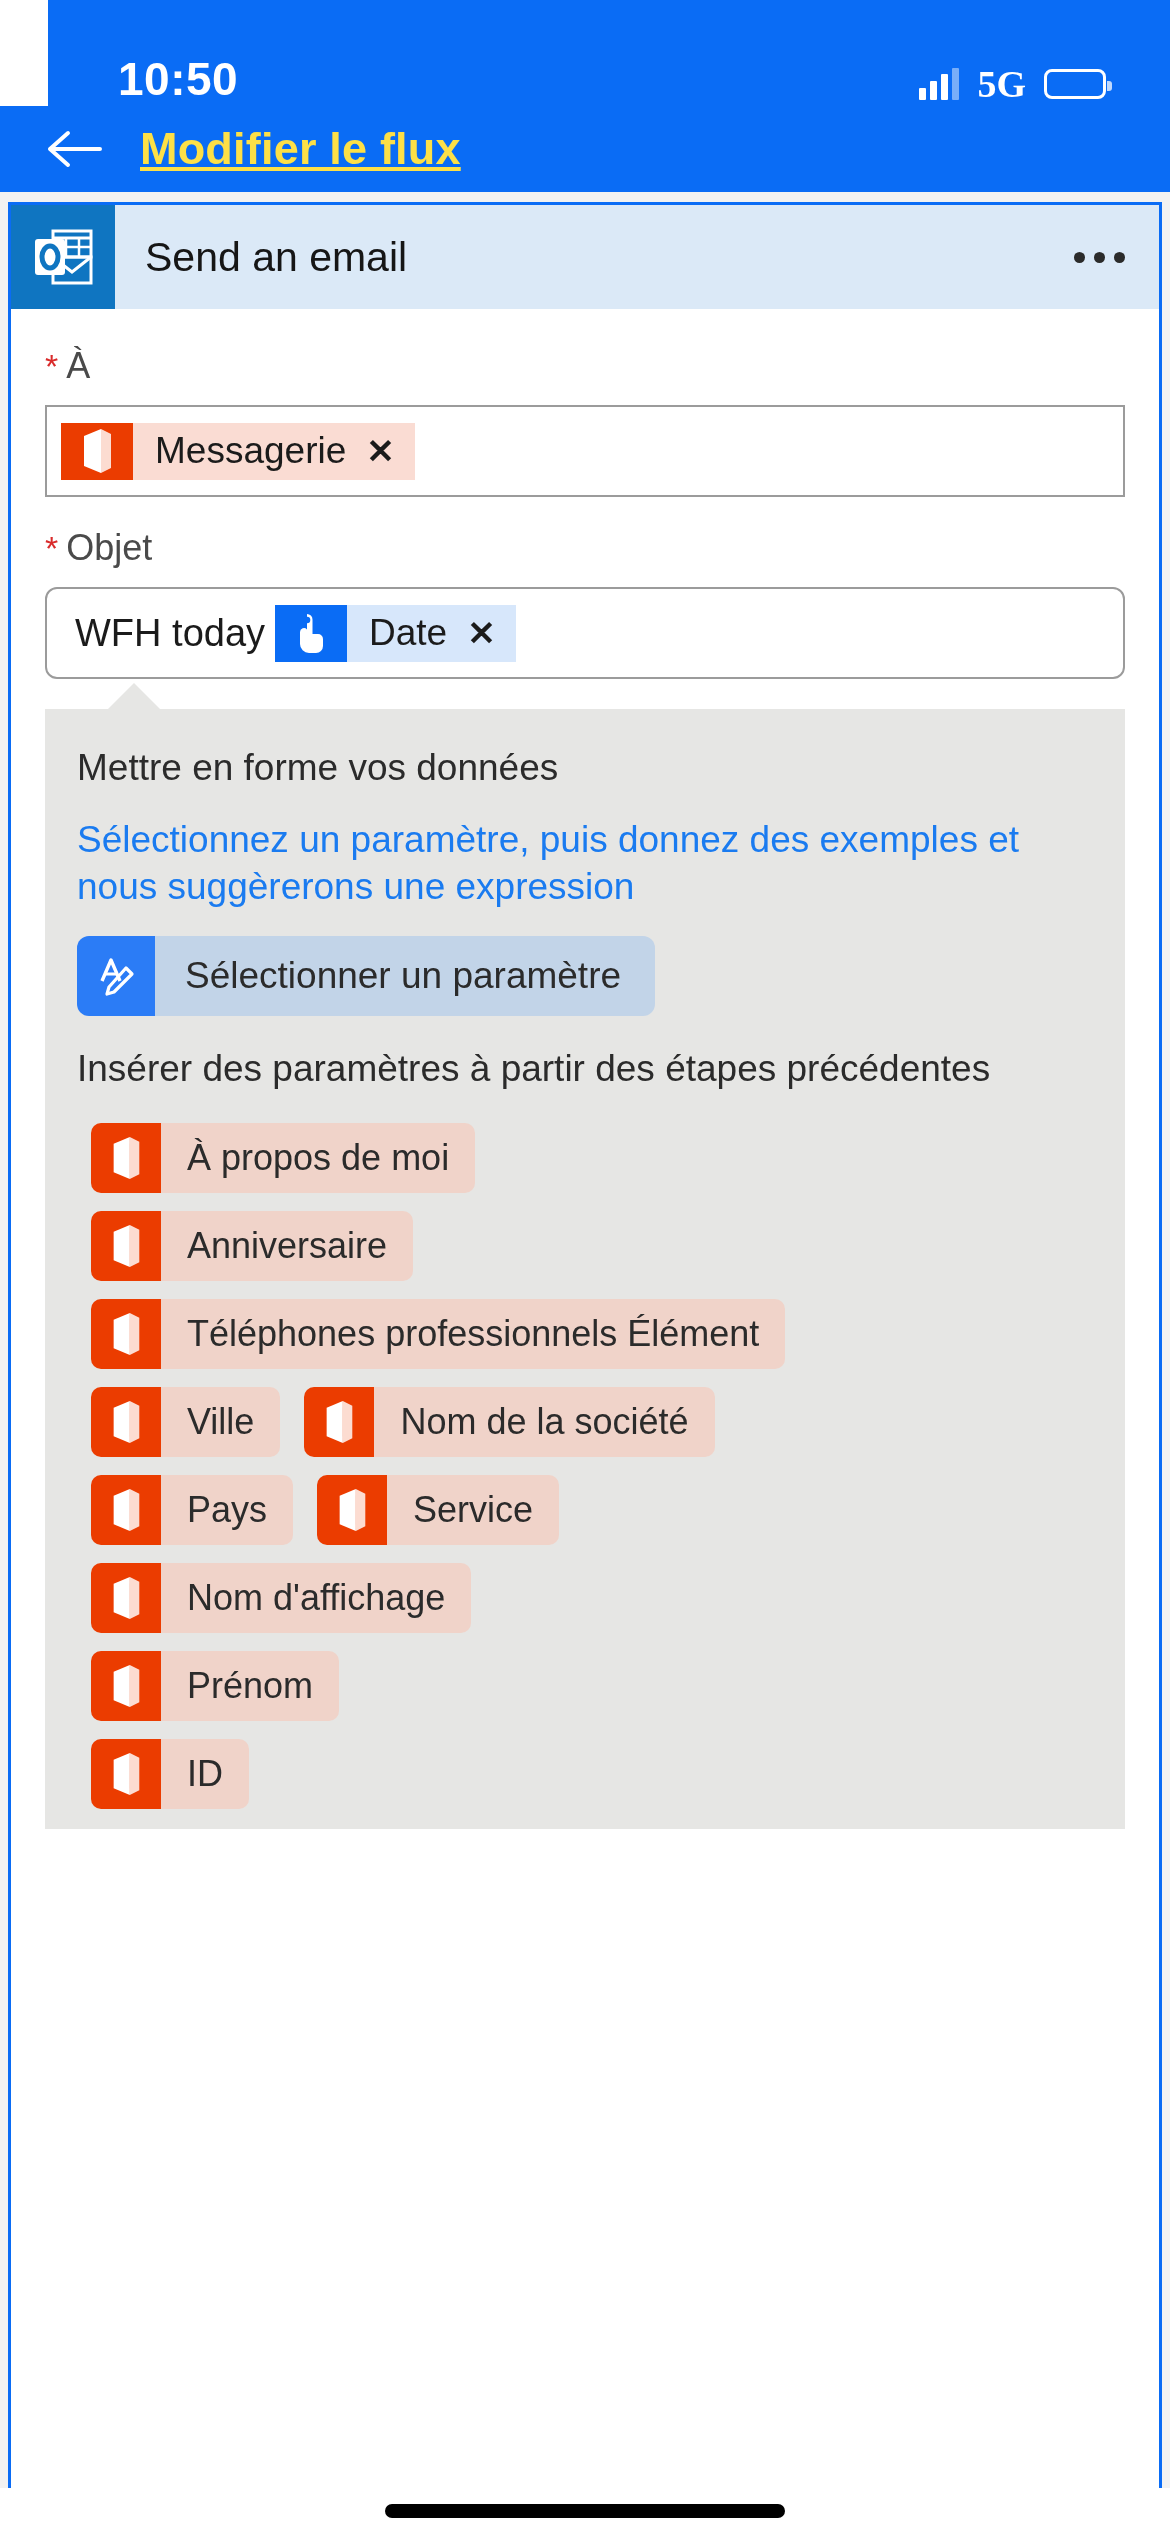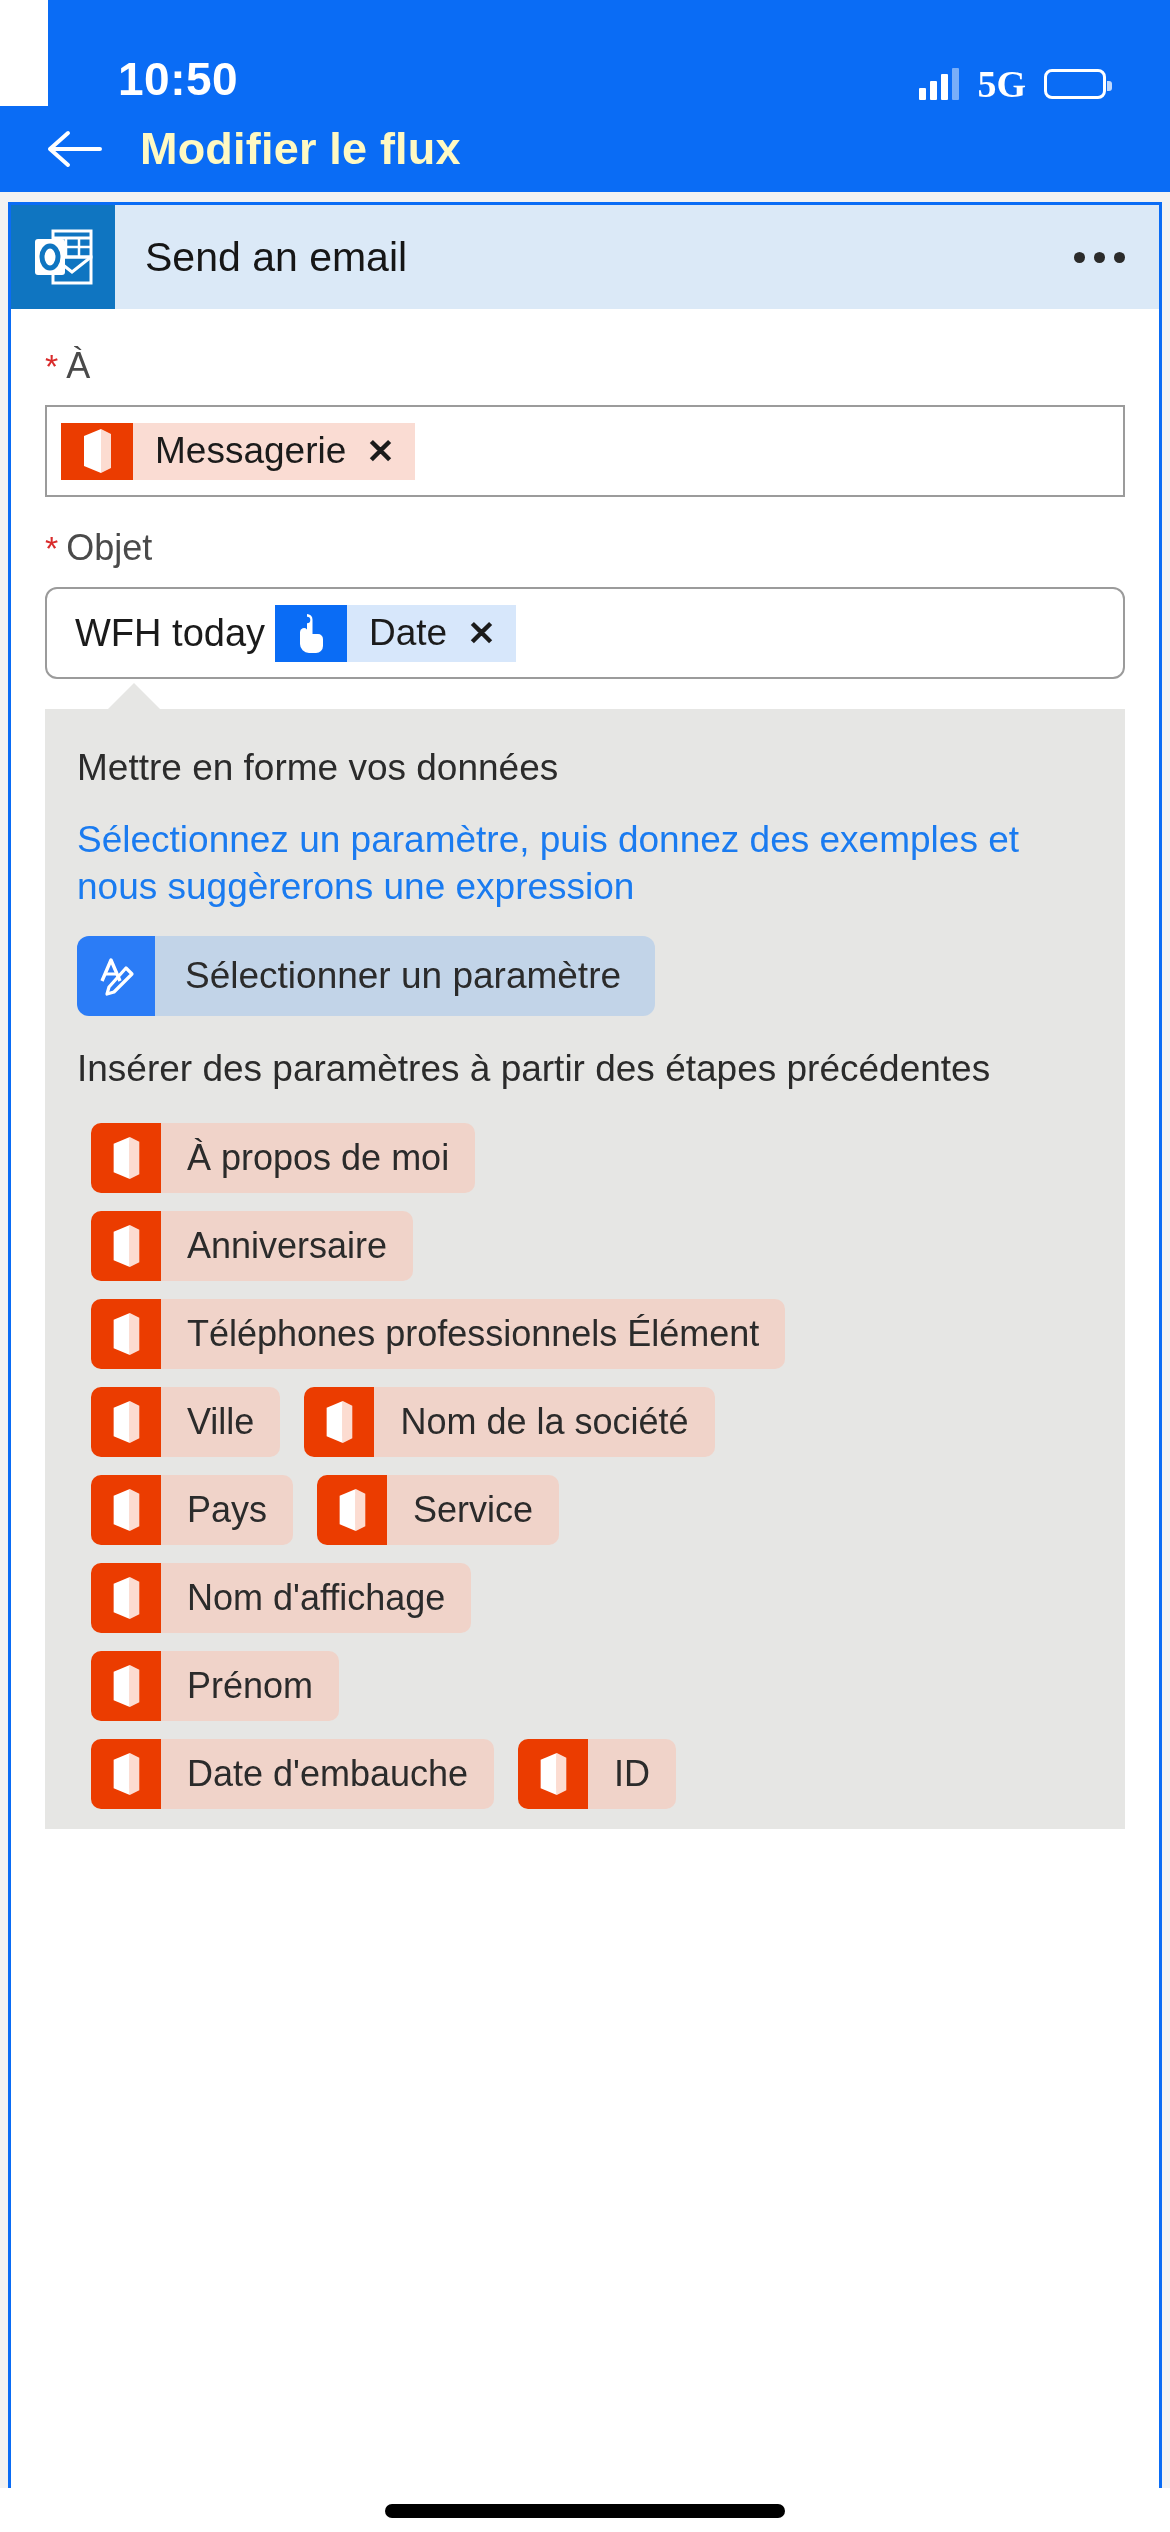--- a/index.html
+++ b/index.html
@@ -84,24 +84,25 @@
     gap: 38px;
   }
   .back-arrow {
     width: 56px; height: 44px;
     position: relative;
     flex: none;
     cursor: pointer;
   }
   .back-arrow svg { display: block; }
   .app-title {
-    color: #fef9c3;
+    color: #fde047;
     font-size: 45px;
     font-weight: 600;
     letter-spacing: .2px;
+    text-decoration: underline;
   }
 
   
   .page {
     position: relative;
     height: calc(2532px - 106px - 86px);
     background: #f2f2f2;
     padding: 10px 8px 0 8px;
   }
 
@@ -553,29 +554,20 @@
           </div>
 
           <div class="chip-row">
             <span class="chip">
               <span class="ch-ico">
                 <svg width="38" height="44" viewBox="0 0 40 46">
                     <path d="M7 38 L24 45 L24 1 L7 8 Z" fill="#ffffff"></path>
                     <path d="M24 1 L34 6 L34 40 L24 45 Z" fill="#ffffff" opacity=".82"></path>
                   </svg>
               </span>
-              <span class="ch-label">Date d'embauche</span>
-            </span>
-            <span class="chip">
-              <span class="ch-ico">
-                <svg width="38" height="44" viewBox="0 0 40 46">
-                    <path d="M7 38 L24 45 L24 1 L7 8 Z" fill="#ffffff"></path>
-                    <path d="M24 1 L34 6 L34 40 L24 45 Z" fill="#ffffff" opacity=".82"></path>
-                  </svg>
-              </span>
               <span class="ch-label">ID</span>
             </span>
           </div>
 
         </div>
       </div>
     </div>
 
   </div>
 

